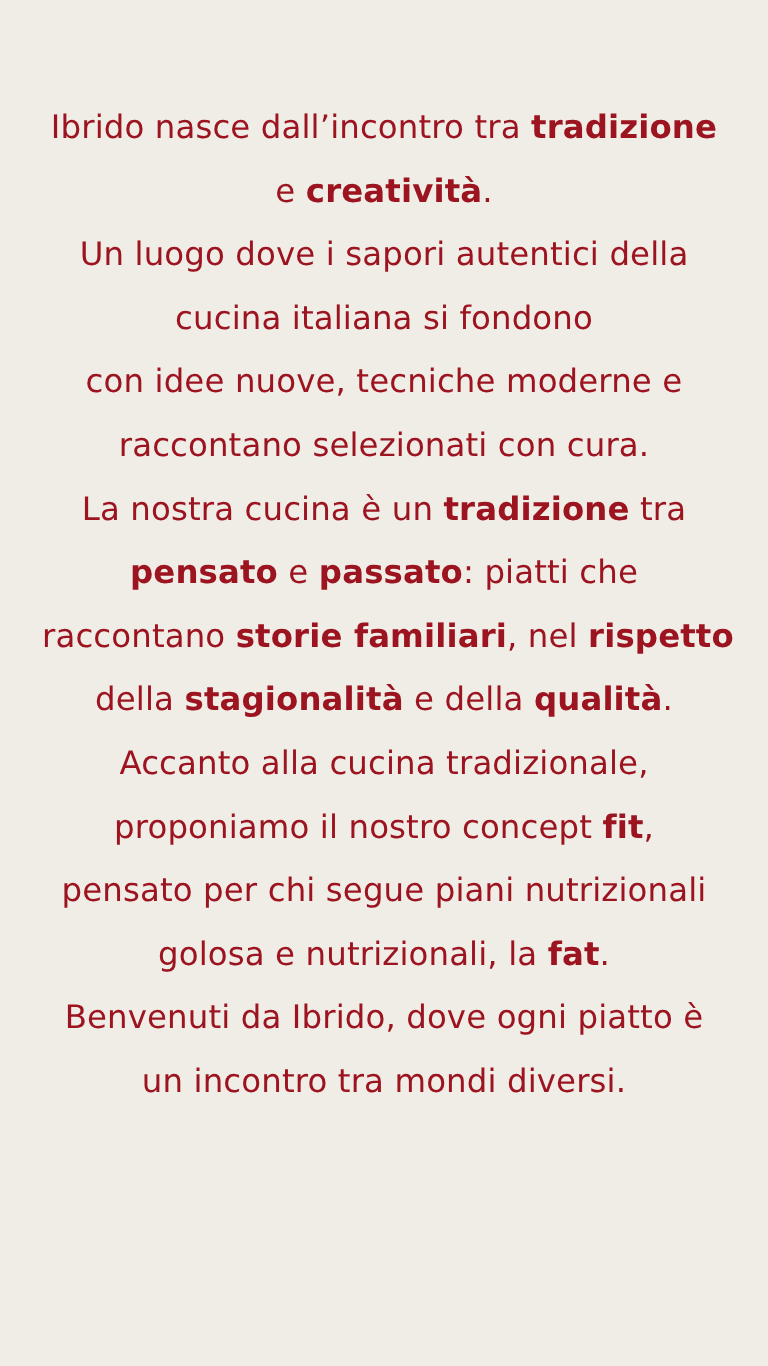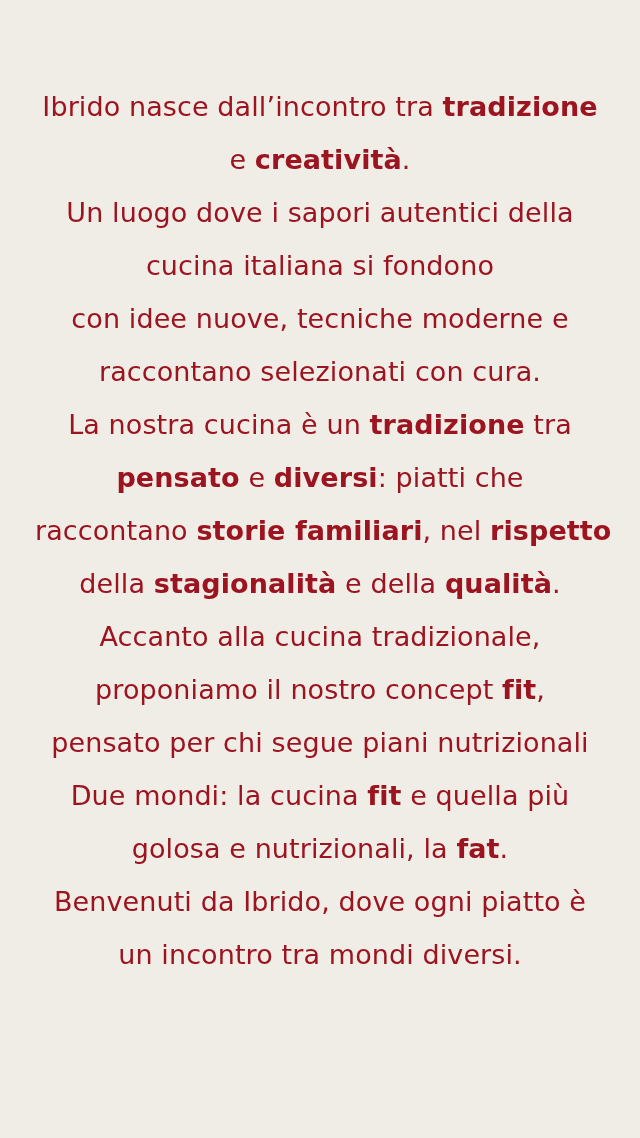--- a/index.html
+++ b/index.html
@@ -46,24 +46,23 @@
 
 <div id="page" style="background: rgb(240, 236, 230);">
   <div id="text-block" style="color: rgb(156, 20, 32);">
       <span class="line"><span>Ibrido nasce dall’incontro tra </span><span class="b">tradizione</span></span>
       <span class="line"><span>e </span><span class="b">creatività</span><span>.</span></span>
       <span class="line"><span>Un luogo dove i sapori autentici della</span></span>
       <span class="line"><span>cucina italiana si fondono</span></span>
       <span class="line"><span>con idee nuove, tecniche moderne e</span></span>
       <span class="line"><span>raccontano selezionati con cura.</span></span>
       <span class="line"><span>La nostra cucina è un </span><span class="b">tradizione</span><span> tra</span></span>
-      <span class="line"><span class="b">pensato</span><span> e </span><span class="b">diversi</span><span>: piatti che</span></span>
+      <span class="line"><span class="b">pensato</span><span> e </span><span class="b">passato</span><span>: piatti che</span></span>
       <span class="line"><span>raccontano </span><span class="b">storie familiari</span><span>, nel </span><span class="b">rispetto</span></span>
       <span class="line"><span>della </span><span class="b">stagionalità</span><span> e della </span><span class="b">qualità</span><span>.</span></span>
       <span class="line"><span>Accanto alla cucina tradizionale,</span></span>
       <span class="line"><span>proponiamo il nostro concept </span><span class="b">fit</span><span>,</span></span>
       <span class="line"><span>pensato per chi segue piani nutrizionali</span></span>
-      <span class="line"><span>Due mondi: la cucina </span><span class="b">fit</span><span> e quella più</span></span>
       <span class="line"><span>golosa e nutrizionali, la </span><span class="b">fat</span><span>.</span></span>
       <span class="line"><span>Benvenuti da Ibrido, dove ogni piatto è</span></span>
       <span class="line"><span>un incontro tra mondi diversi.</span></span>
     </div>
 </div>
 
 </body></html>

